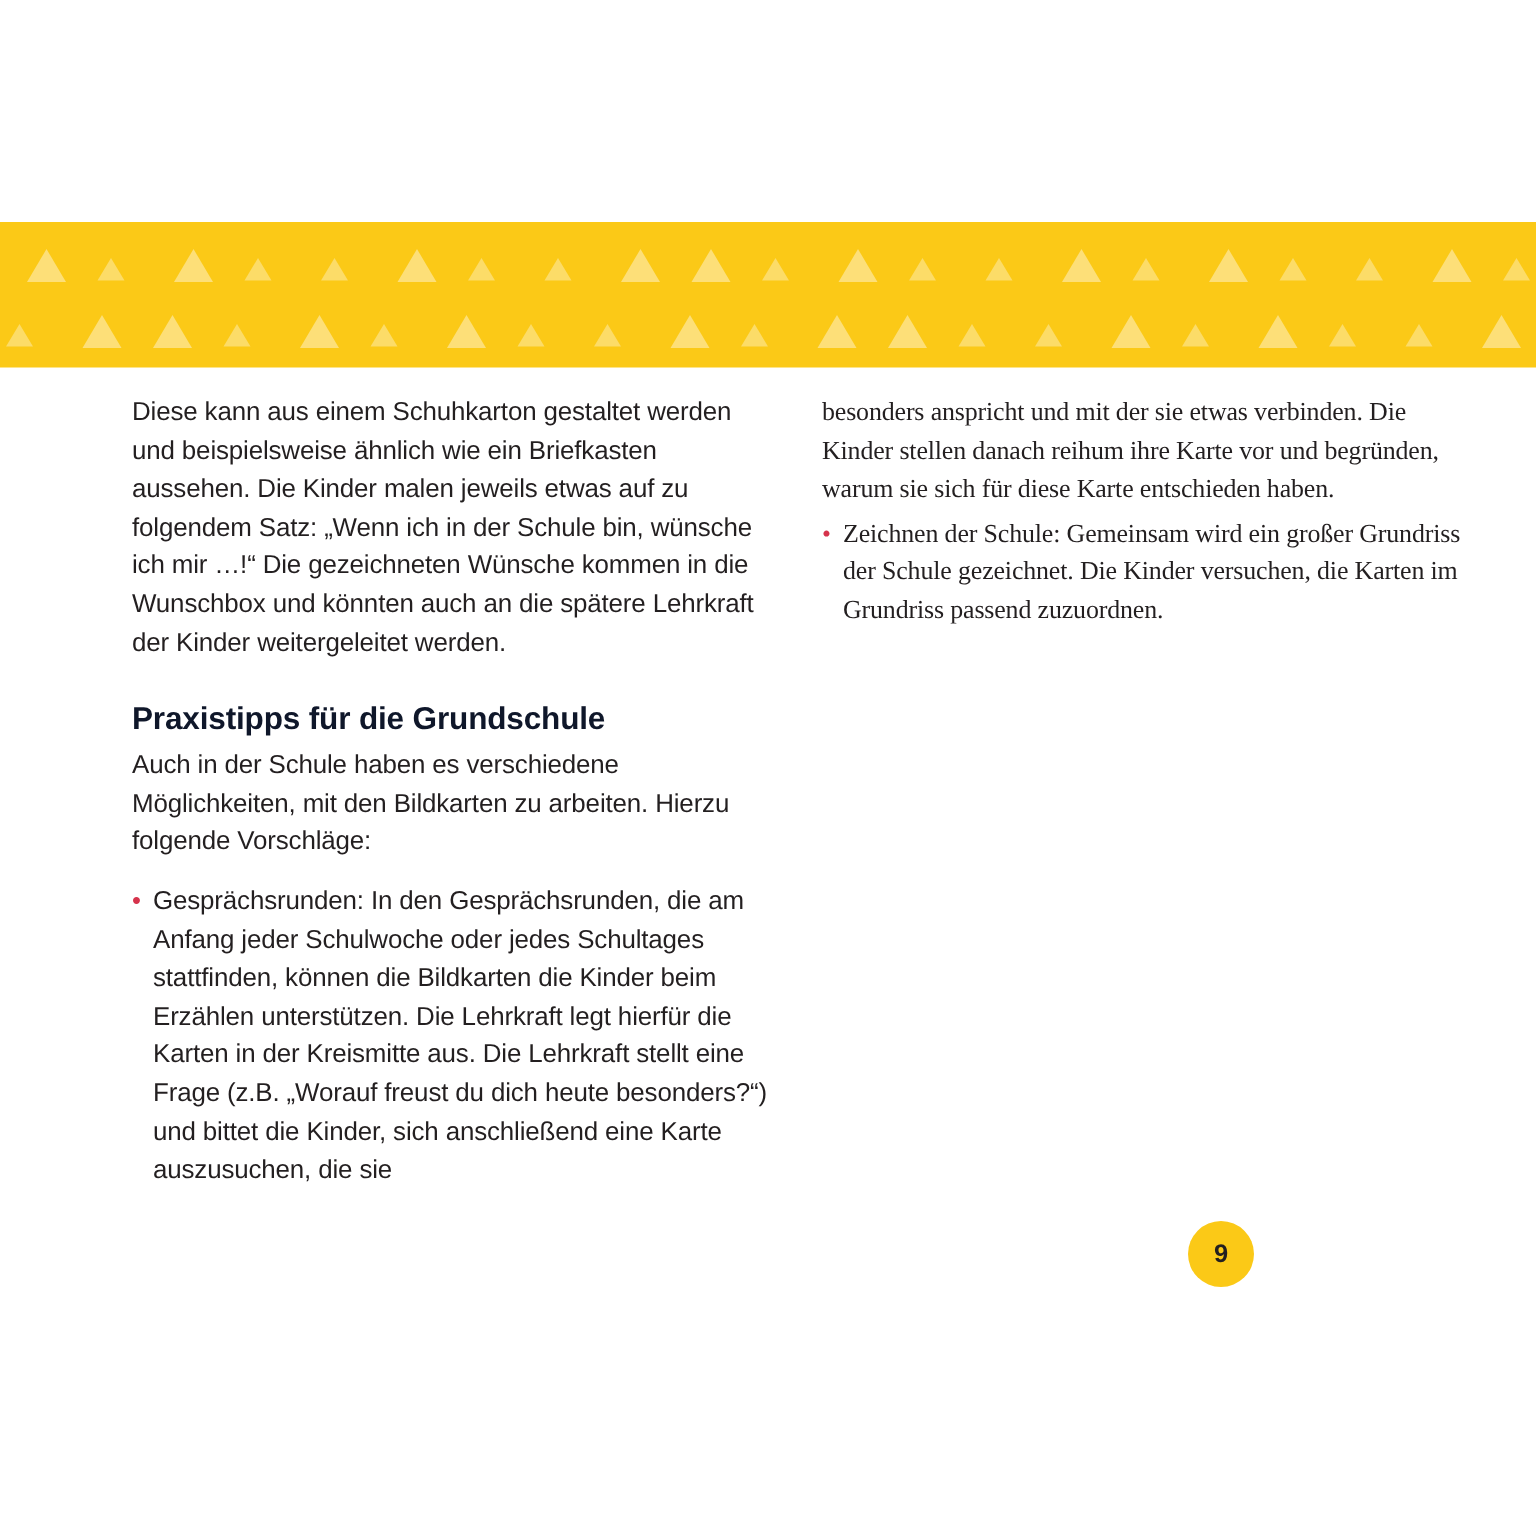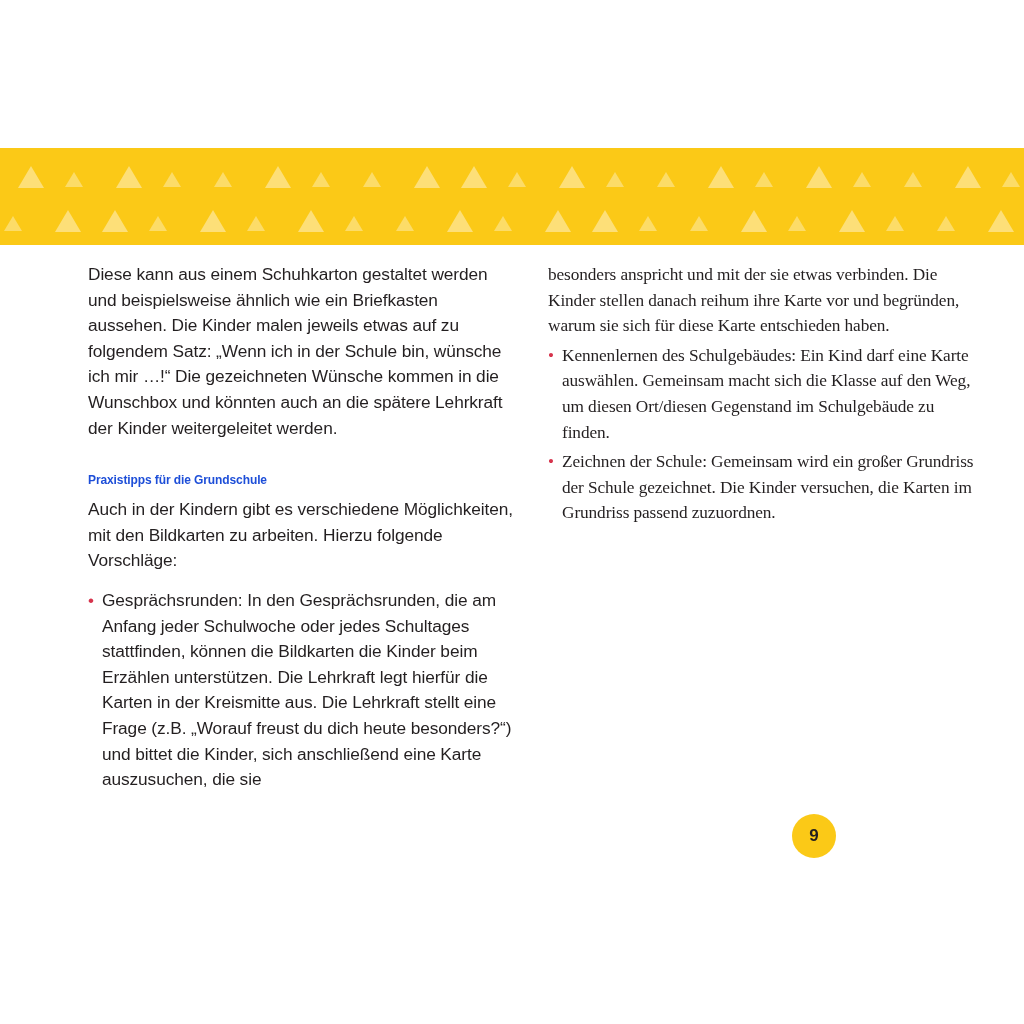--- a/index.html
+++ b/index.html
@@ -73,24 +73,24 @@
   p.body {
     margin: 0 0 0 0;
     font-size: 17.3px;
     line-height: 25.6px;
     letter-spacing: -0.1px;
     color: #231f20;
   }
 
   h2.subhead {
     margin: 26px 0 4px 0;
-    font-size: 12px;
+    font-size: 21px;
     line-height: 26px;
     font-weight: bold;
-    color: #1d4ed8;
+    color: #0f172a;
     letter-spacing: -0.1px;
   }
 
   ul.bullets {
     list-style: none;
     margin: 14px 0 0 0;
     padding: 0;
   }
   ul.bullets.tight {
     margin-top: 0;
@@ -184,37 +184,34 @@
       </div>
   </div>
 
   <div class="columns">
 
     <div class="col col-left">
       <p class="body">Diese kann aus einem Schuhkarton gestaltet werden und beispielsweise ähnlich wie ein Briefkasten aussehen. Die Kinder malen jeweils etwas auf zu folgendem Satz: „Wenn ich in der Schule bin, wünsche ich mir …!“ Die gezeichneten Wünsche kommen in die Wunschbox und könnten auch an die spätere Lehrkraft der Kinder weitergeleitet werden.</p>
 
       <h2 class="subhead">Praxistipps für die Grundschule</h2>
 
-      <p class="body">Auch in der Kindern gibt es verschiedene Möglichkeiten, mit den Bildkarten zu arbeiten. Hierzu folgende Vorschläge:</p>
+      <p class="body">Auch in der Schule haben es verschiedene Möglichkeiten, mit den Bildkarten zu arbeiten. Hierzu folgende Vorschläge:</p>
 
       <ul class="bullets">
         <li>
           <span>Gesprächsrunden: In den Gesprächsrunden, die am Anfang jeder Schulwoche oder jedes Schultages stattfinden, können die Bildkarten die Kinder beim Erzählen unterstützen. Die Lehrkraft legt hierfür die Karten in der Kreismitte aus. Die Lehrkraft stellt eine Frage (z.B. „Worauf freust du dich heute besonders?“) und bittet die Kinder, sich anschließend eine Karte auszusuchen, die sie</span>
         </li>
       </ul>
     </div>
 
     <div class="col col-right">
       <p class="body">besonders anspricht und mit der sie etwas verbinden. Die Kinder stellen danach reihum ihre Karte vor und begründen, warum sie sich für diese Karte entschieden haben.</p>
 
       <ul class="bullets tight" style="margin-top:4px;">
         <li>
-          <span>Kennenlernen des Schulgebäudes: Ein Kind darf eine Karte auswählen. Gemeinsam macht sich die Klasse auf den Weg, um diesen Ort/diesen Gegenstand im Schulgebäude zu finden.</span>
-        </li>
-        <li>
           <span>Zeichnen der Schule: Gemeinsam wird ein großer Grundriss der Schule gezeichnet. Die Kinder versuchen, die Karten im Grundriss passend zuzuordnen.</span>
         </li>
       </ul>
     </div>
 
   </div>
 
   <div class="page-number">9</div>
 
 </div>

